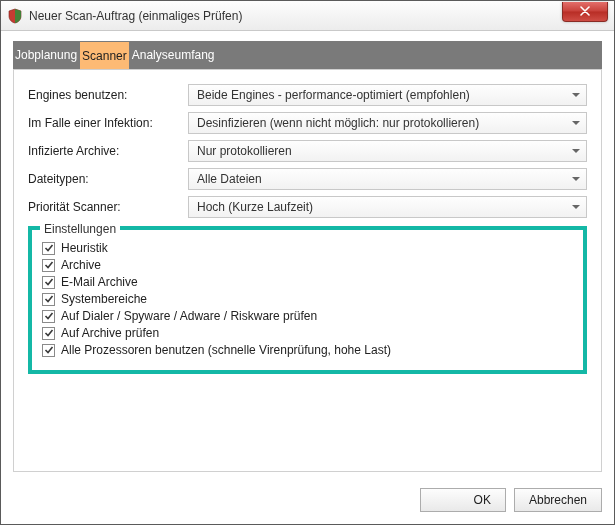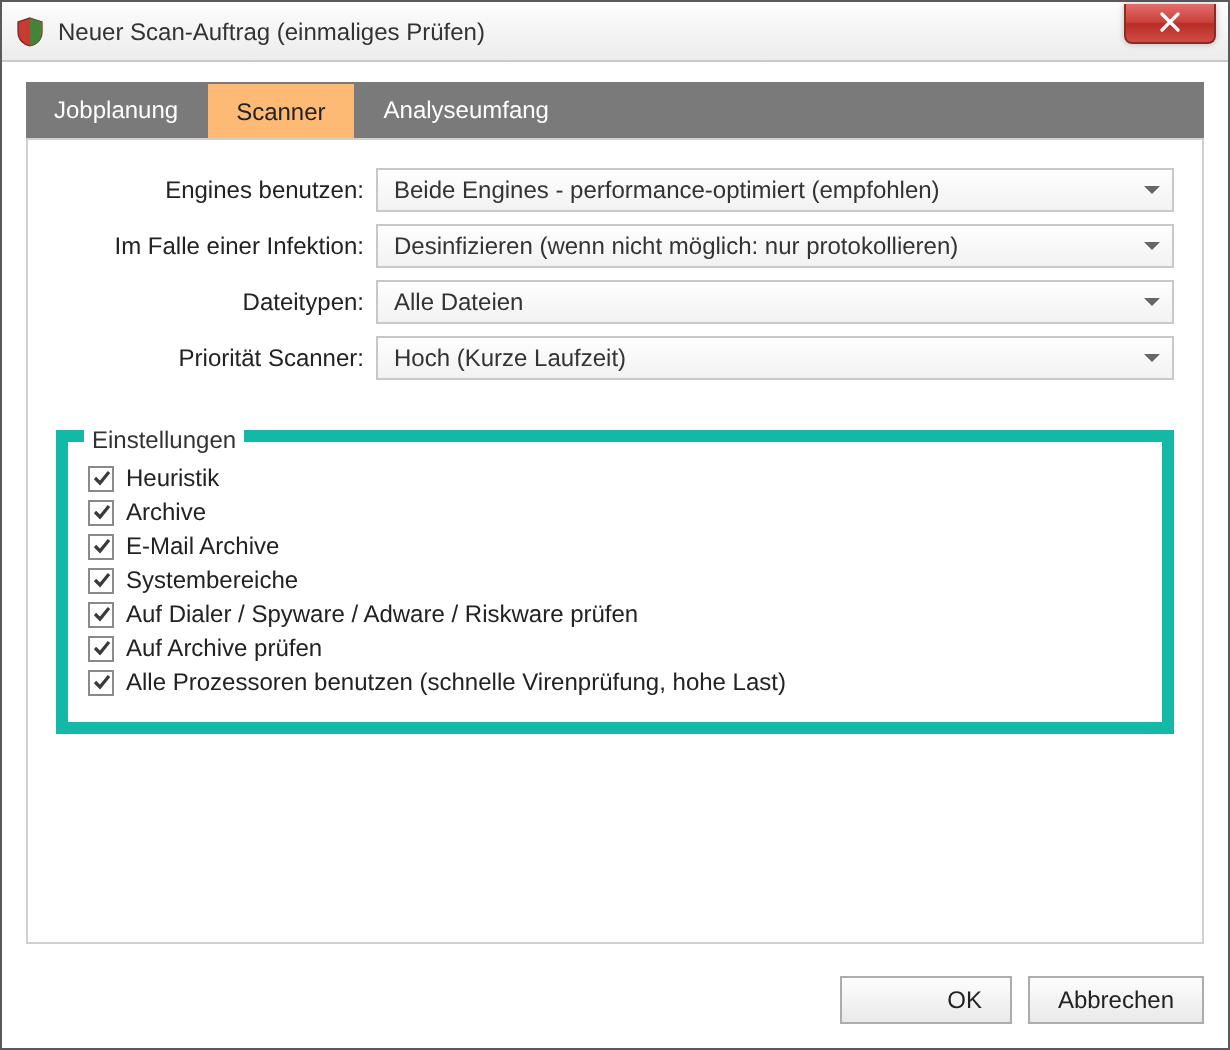--- a/index.html
+++ b/index.html
@@ -50,21 +50,21 @@
   
   .tabstrip {
     background: #7a7a7a;
     display: flex;
     align-items: flex-end;
     height: 28px;
     padding: 0;
   }
   .tab {
     height: 28px;
-    padding: 0 14px;
+    padding: 0 2px;
     display: flex; align-items: center;
     color: #fff;
     font-size: 12px;
     cursor: default;
   }
   .tab.active {
     background: #fdba74;
     color: #222;
     border-top: 1px solid #7a7a7a;
     border-left: 1px solid #7a7a7a;
@@ -82,21 +82,20 @@
   }
 
   
   .form-row {
     display: flex; align-items: center;
     margin-bottom: 6px;
   }
   .form-label {
     width: 160px;
     padding-right: 6px;
-    text-align: right;
   }
   .dropdown {
     flex: 1;
     height: 22px;
     border: 1px solid #c8c8c8;
     background: linear-gradient(#fefefe, #f2f2f2);
     display: flex; align-items: center; justify-content: space-between;
     padding: 0 6px 0 8px;
     color: #333;
     gap: 44px;
@@ -104,22 +103,22 @@
   .dropdown .caret {
     width: 0; height: 0;
     border-left: 4px solid transparent;
     border-right: 4px solid transparent;
     border-top: 4px solid #666;
     margin-left: 6px;
   }
 
   
   .groupbox {
-    border: 6px solid #14b8a6;
-    margin-top: 25px;
+    border: 4px solid #14b8a6;
+    margin-top: 8px;
     padding: 8px 10px 10px 10px;
     position: relative;
   }
   .groupbox .legend {
     position: absolute;
     top: -8px; left: 8px;
     background: #fff;
     padding: 0 4px;
     font-size: 12px;
     color: #333;
@@ -199,20 +198,27 @@
       </div>
 
       <div class="form-row">
         <div class="form-label">Im Falle einer Infektion:</div>
         <div class="dropdown">
           <span>Desinfizieren (wenn nicht möglich: nur protokollieren)</span>
           <span class="caret"></span>
         </div>
       </div>
 
+      <div class="form-row">
+        <div class="form-label">Infizierte Archive:</div>
+        <div class="dropdown">
+          <span>Nur protokollieren</span>
+          <span class="caret"></span>
+        </div>
+      </div>
 
       <div class="form-row">
         <div class="form-label">Dateitypen:</div>
         <div class="dropdown">
           <span>Alle Dateien</span>
           <span class="caret"></span>
         </div>
       </div>
 
       <div class="form-row">

